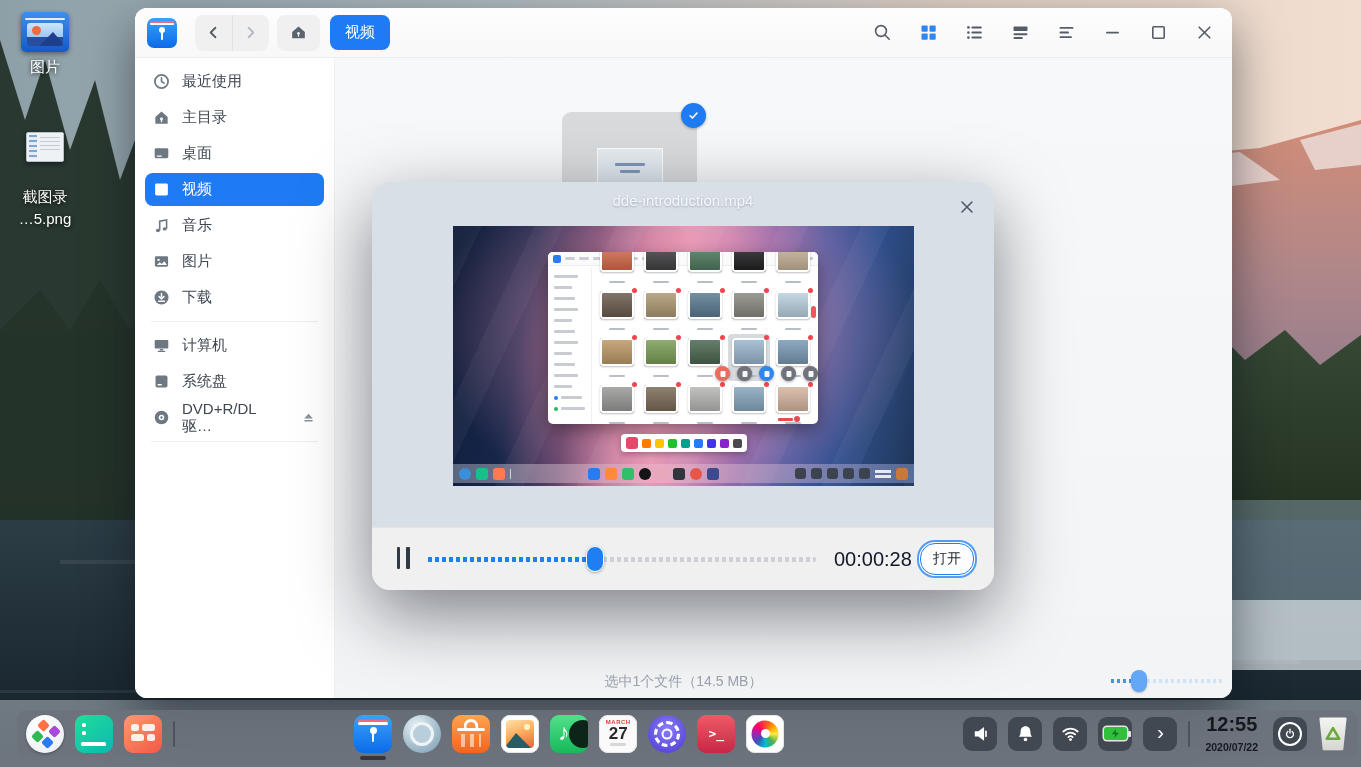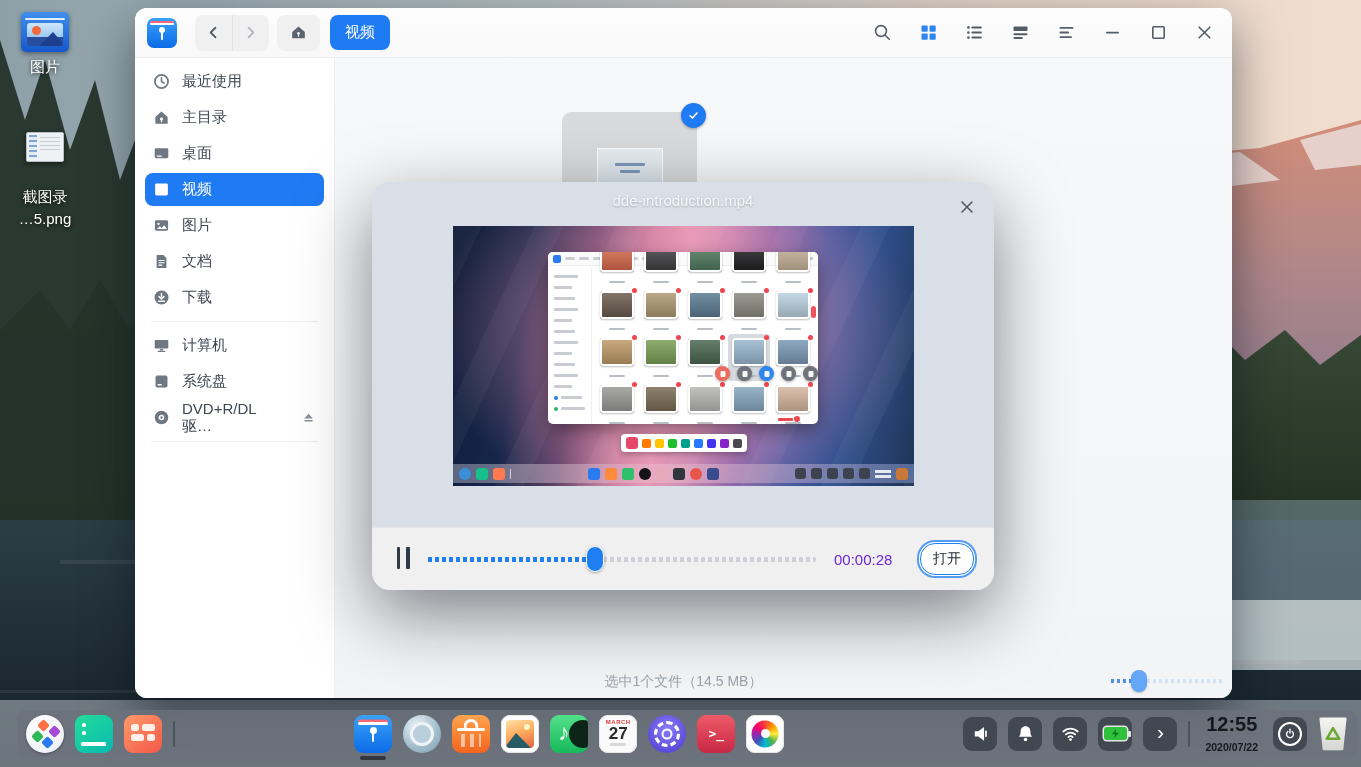--- a/index.html
+++ b/index.html
@@ -113,21 +113,21 @@
   .mini-dock .sp { flex:1; }
   .mini-dock .mtime { width:16px; height:8px; background:repeating-linear-gradient(180deg,#fff 0 3px,transparent 3px 5px); opacity:.85; flex:none; }
 
   .dlg-controls { position:absolute; left:0; right:0; bottom:0; height:63px; background:#f0f0f1; border-top:1px solid #e4e4e6; border-radius:0 0 18px 18px; display:flex; align-items:center; padding:0 20px; }
   .pause-btn { width:22px; height:24px; display:flex; gap:6px; justify-content:center; flex:none; }
   .pause-btn i { width:3.5px; height:22px; background:#303a45; border-radius:1px; }
   .track { position:relative; flex:1; height:26px; margin:0 18px 0 14px; }
   .track .dots { position:absolute; left:0; right:0; top:11px; height:5px; background:repeating-linear-gradient(90deg,#cdd1d6 0 4px,transparent 4px 7px); border-radius:2px; }
   .track .fill { position:absolute; left:0; top:11px; height:5px; background:repeating-linear-gradient(90deg,#1f7ff2 0 4px,transparent 4px 7px); }
   .track .thumb { position:absolute; top:0; width:18px; height:26px; border-radius:9px; background:#1f7ff2; border:1.5px solid #fff; box-shadow:0 1px 3px rgba(0,0,0,.3); }
-  .dlg-time { font-size:15px; color:#6d28d9; width:72px; text-align:left; flex:none; }
+  .dlg-time { font-size:20px; color:#0f172a; width:72px; text-align:right; flex:none; }
   .open-btn { margin-left:14px; width:54px; height:32px; border-radius:15px; background:#fdfdfd; border:1px solid #2080f0; box-shadow:0 0 0 1px #fff,0 0 0 3px rgba(32,128,240,.75); color:#222a34; font-size:14px; font-family:inherit; flex:none; }
 
   
   .dock { position:absolute; left:17px; top:710px; width:1340px; height:47px; border-radius:9px; background:rgba(108,114,124,.78); display:flex; align-items:center; padding:0 9px; gap:11px; }
   .dk { width:38px; height:38px; border-radius:9px; position:relative; flex:none; }
   .dk-sep { width:2px; height:26px; background:rgba(52,58,68,.55); border-radius:1px; flex:none; }
   .spacer { flex:1; }
   .launcher { border-radius:50%; background:radial-gradient(circle at 38% 32%,#ffffff,#e9edf2); box-shadow:0 1px 3px rgba(0,0,0,.3); }
   .launcher i { position:absolute; width:9px; height:9px; transform:rotate(45deg); border-radius:2px; }
   .dk-panel { background:linear-gradient(140deg,#22dd98,#0ab8b2); }
@@ -354,37 +354,36 @@
                 <rect x="6.1" y="4" width="3.8" height="3.2" rx="0.4"></rect>
                 <rect x="6.1" y="8.7" width="3.8" height="3.2" rx="0.4"></rect>
               </g>
             </svg>
           </span>
           <span>视频</span>
         </div>
         <div class="sb-item">
           <span class="ic">
             <svg viewBox="0 0 16 16">
+              <path d="M6.3 12.6V3.9l6.5-1.2v8.4" fill="none" stroke="currentColor" stroke-width="1.5"></path>
+              <ellipse cx="4.6" cy="12.7" rx="1.9" ry="1.6" fill="currentColor"></ellipse>
+              <ellipse cx="11" cy="11.2" rx="1.9" ry="1.6" fill="currentColor"></ellipse>
+            </svg>
+          </span>
+          <span>音乐</span>
+        </div>
+        <div class="sb-item">
+          <span class="ic">
+            <svg viewBox="0 0 16 16">
               <rect x="1.8" y="3" width="12.4" height="10" rx="1.4" fill="currentColor"></rect>
               <circle cx="5.2" cy="6.4" r="1.1" fill="#fff"></circle>
               <path d="M3.6 11.4l2.8-2.8 1.8 1.8 2.4-2.6 2.6 3.6z" fill="#fff"></path>
             </svg>
           </span>
           <span>图片</span>
-        </div>
-        <div class="sb-item">
-          <span class="ic">
-            <svg viewBox="0 0 16 16">
-              <path d="M3.4 1.8h6.4l2.8 2.8v9.6H3.4z" fill="currentColor"></path>
-              <g stroke="#fff" stroke-width="1">
-                <path d="M5.2 7h5.6M5.2 9.2h5.6M5.2 11.4h3.6" fill="none"></path>
-              </g>
-            </svg>
-          </span>
-          <span>文档</span>
         </div>
         <div class="sb-item">
           <span class="ic">
             <svg viewBox="0 0 16 16">
               <circle cx="8" cy="8" r="6.6" fill="currentColor"></circle>
               <path d="M8 4.2v5M5.7 7l2.3 2.3L10.3 7" fill="none" stroke="#fff" stroke-width="1.4" stroke-linecap="round" stroke-linejoin="round"></path>
               <path d="M5.3 11.5h5.4" stroke="#fff" stroke-width="1.4" stroke-linecap="round"></path>
             </svg>
           </span>
           <span>下载</span>

